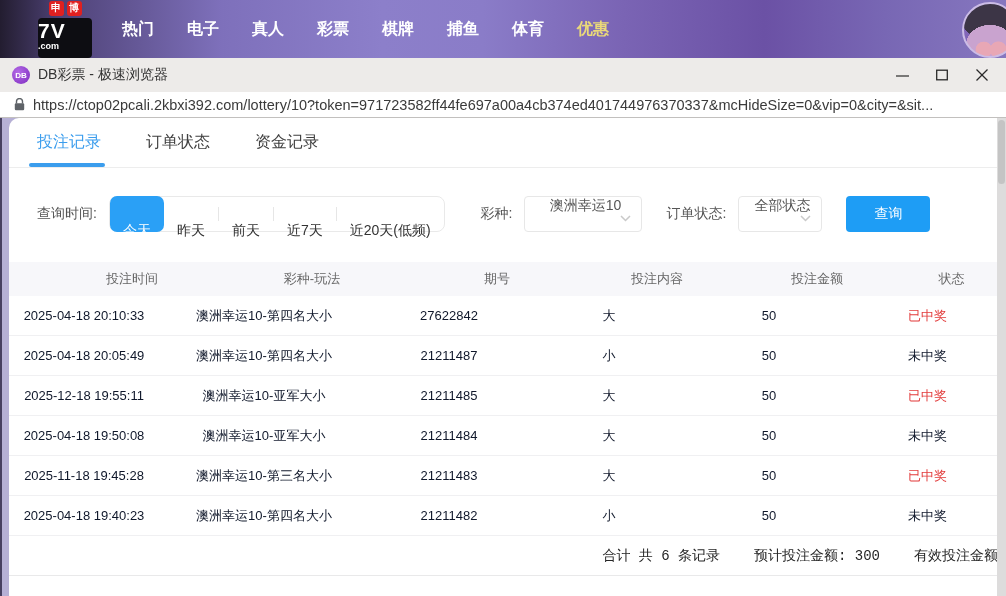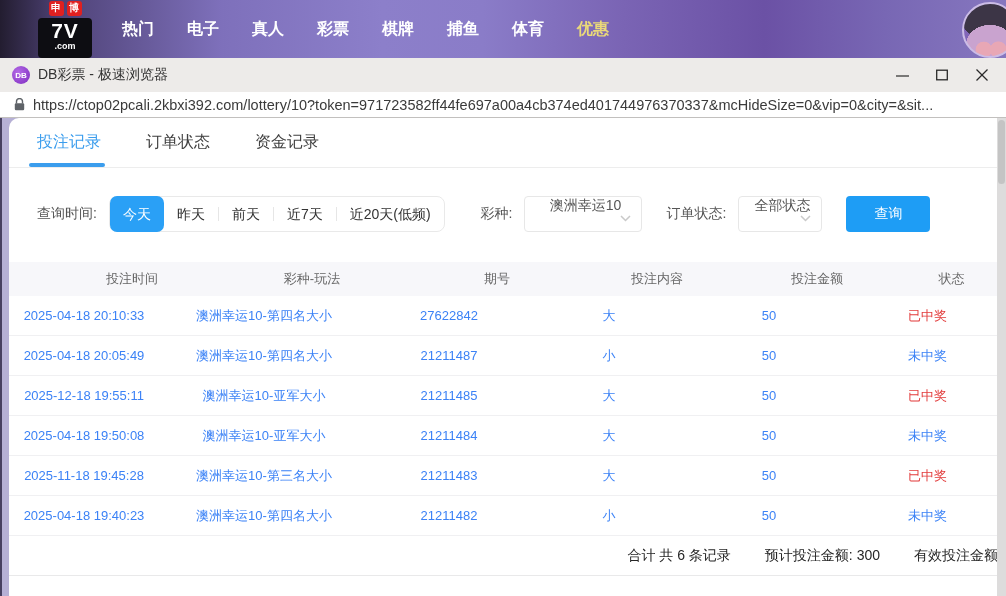--- a/index.html
+++ b/index.html
@@ -9,21 +9,21 @@
   
   .topnav { position:relative; height:58px;
     background:linear-gradient(90deg,#231d30 0%,#4e4276 6%,#7e70bb 22%,#8c7fca 38%,
       #8a7cc8 48%,#7a64b4 62%,#6b51a5 76%,#7867b4 88%,#8677bf 100%);
     display:flex; align-items:center; overflow:hidden; }
   .logo { margin-left:38px; display:flex; flex-direction:column; align-items:center; }
   .logo-badges { display:flex; gap:3px; margin-bottom:2px; }
   .logo-badge { width:15px; height:15px; background:#e02020; border-radius:3px;
     color:#fff; font-size:10px; font-weight:bold; display:flex; align-items:center; justify-content:center; }
   .logo-box { background:#0d0d12; border-radius:4px; width:54px; padding:2px 0 7px;
-    text-align:center; color:#fff; line-height:1; }
+    text-align:left; color:#fff; line-height:1; }
   .logo-main { font-size:21px; font-weight:800; letter-spacing:1px; }
   .logo-suffix { font-size:9px; font-weight:700; margin-top:1px; }
   .nav-items { display:flex; gap:33px; margin-left:30px; }
   .nav-item { color:#fff; font-size:16px; font-weight:bold; cursor:pointer; white-space:nowrap; }
   .nav-item.highlight { color:#ead979; }
   .avatar { position:absolute; left:962px; top:2px; width:56px; height:56px; border-radius:50%;
     border:2px solid #cbbce6; overflow:hidden;
     background:
       radial-gradient(circle at 38% 88%, #e8a7b5 0 14%, transparent 15%),
       radial-gradient(circle at 66% 88%, #e8a7b5 0 14%, transparent 15%),
@@ -57,43 +57,43 @@
     display:flex; align-items:center; padding-left:28px; gap:45px; }
   .tab { position:relative; height:100%; display:flex; align-items:center;
     font-size:16px; color:#404040; cursor:pointer; }
   .tab.active { color:#3b9ded; }
   .tab.active::after { content:""; position:absolute; bottom:0; left:-8px; right:-4px;
     height:4px; border-radius:3px; background:#3b9ded; }
 
   .filterbar { display:flex; align-items:center; margin:28px 0 0 28px; height:36px; }
   .flabel { font-size:14px; color:#555; margin-right:12px; white-space:nowrap; }
   .btn-group { display:flex; align-items:center; border:1px solid #e9e9e9; border-radius:8px; height:36px; }
-  .time-btn { padding:0 13px; height:34px; line-height:34px; font-size:14px; color:#333;
+  .time-btn { padding:16px 13px; height:34px; line-height:34px; font-size:14px; color:#333;
     cursor:pointer; border-radius:7px; white-space:nowrap; }
   .time-btn.active { background:#2aa0f6; color:#fff; height:36px; line-height:36px; margin:-1px 0; }
   .vdiv { width:1px; height:14px; background:#e6e6e6; }
   .ml36 { margin-left:36px; } .ml24 { margin-left:24px; }
   .select { display:flex; align-items:center; border:1px solid #e7e7e7; border-radius:4px;
     height:36px; padding:0 10px 0 14px; font-size:14px; color:#555; cursor:pointer;flex-direction:column; }
   .select .chev { margin-left:auto; padding-left:10px; display:flex; }
   .select.lottery { width:118px; }
   .select.status { width:84px; }
   .search-btn { margin-left:24px; width:84px; height:36px; background:#1e9df5; color:#fff;
     border:none; border-radius:4px; font-size:14px; cursor:pointer;
     font-family:"Liberation Sans",sans-serif; }
 
   .grid { display:grid; grid-template-columns:150px 210px 160px 160px 160px 1fr; }
   .thead { margin-top:30px; height:34px; background:#f7f7fa; align-items:center;padding-left:48px; }
   .th { font-size:13px; color:#666; text-align:center; }
   .trow { height:40px; align-items:center; border-bottom:1px solid #f0f0f2; }
-  .td { font-size:13px; color:#3b82f6; text-align:center; white-space:nowrap; overflow:hidden; }
+  .td { font-size:13px; color:#0f172a; text-align:center; white-space:nowrap; overflow:hidden; }
   .td.won { color:#e23b3b; }
 
   .tfoot { height:40px; display:flex; justify-content:flex-end; align-items:center;
-    gap:34px; border-bottom:1px solid #e9e9ea; font-size:14px; color:#262626; }
+    gap:34px; border-bottom:1px solid #e9e9ea; font-size:14px; color:#262626;font-family:Liberation Mono, monospace; }
   .tfoot .clip { width:92px; white-space:nowrap; overflow:hidden; }
 
   .scrollbar { position:absolute; right:0; top:0; bottom:0; width:9px; background:#dddcdc; }
   .scroll-thumb { position:absolute; top:2px; left:1px; width:7px; height:64px;
     background:#c4c4c4; border-radius:4px; cursor:pointer; }
 </style>
 </head>
 <body>
 
 <div class="topnav">

